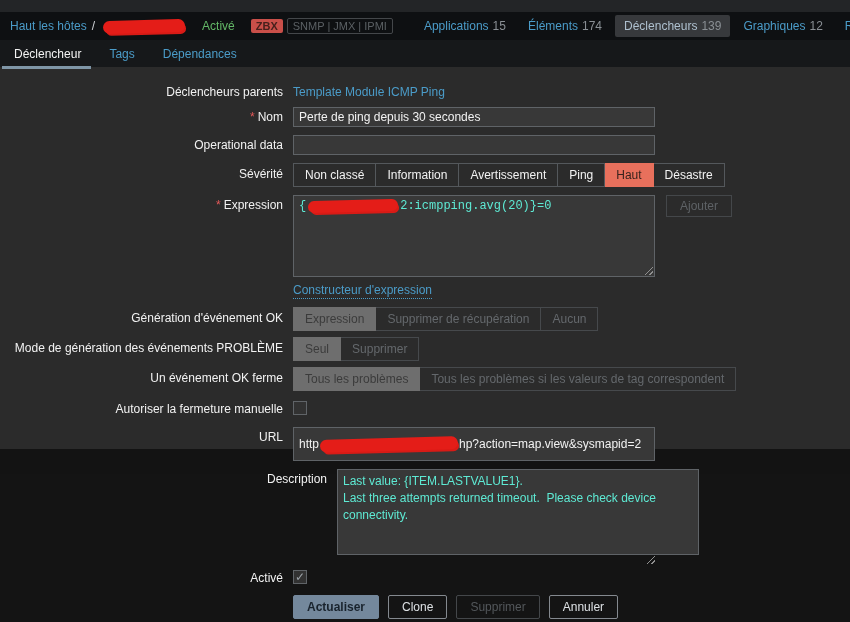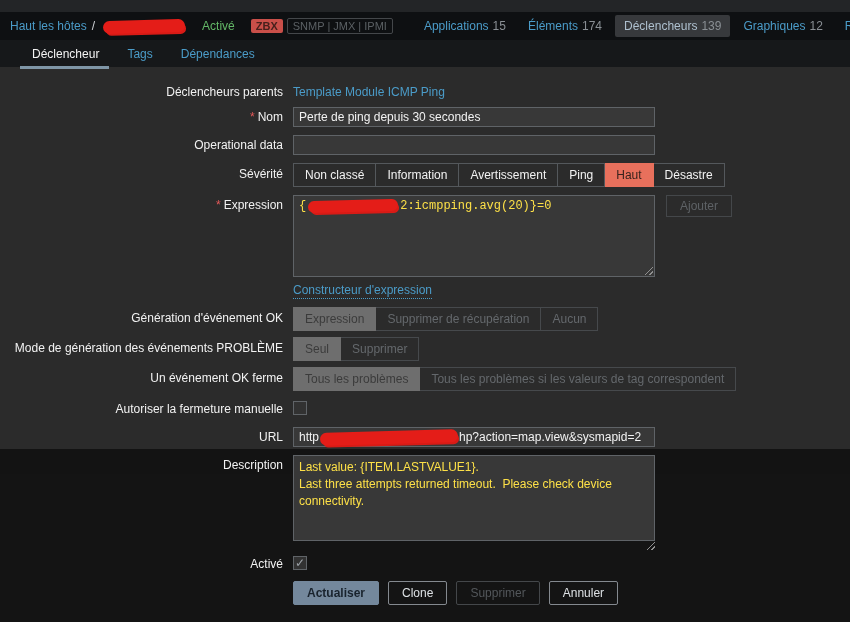--- a/index.html
+++ b/index.html
@@ -34,45 +34,45 @@
   .badge-others {
     border:1px solid #44474a; color:#5b6064;
     padding:1px 5px; border-radius:2px; font-size:11px;
   }
   .nav-items { display:flex; align-items:center; margin-left:22px; gap:4px; }
   .nav-item { padding:4px 9px; border-radius:2px; }
   .nav-item .nav-count { color:#8a8f94; margin-left:4px; }
   .nav-item.active { background:#37393c; }
   .nav-item.active .nav-label { color:#aec0cf; }
   
-  .tabbar { height:27px; background:#16181a; display:flex; padding:0 18px;text-align:center; }
+  .tabbar { height:27px; background:#16181a; display:flex; padding:0 0;text-align:center; }
   .tab { padding:7px 14px 0 14px; position:relative; color:#4b9cc9; }
   .tab.active { color:#f4f4f4; }
   .tab.active::after {
     content:""; position:absolute; left:2px; right:4px; bottom:-2px;
     height:3px; background:#7e95a6; z-index:2;
   }
   
   .form-area { background:#2b2b2b; height:382px; padding-top:17px; }
   .row { display:flex; align-items:flex-start; margin-bottom:8px; }
   .lbl { width:283px; flex:none; text-align:right; margin-right:10px; padding-top:3px; color:#f2f2f2; }
   .lbl.mid { padding-top:4px; }
   .req { color:#e45959; margin-right:3px; }
   .input {
     background:#383838; border:1px solid #5f6367; color:#f2f2f2;
     height:20px; padding:2px 5px; font:12px "Liberation Sans", sans-serif;
   }
   .w-std { width:362px; }
   .fake-field {
     position:relative; background:#383838; border:1px solid #5f6367;
-    color:#f2f2f2; padding:2px 5px; display:flex; align-items:center;
+    color:#f2f2f2; padding:16px 5px; display:flex; align-items:center;
   }
   .fake-area {
     position:relative; background:#383838; border:1px solid #5f6367;
-    color:#fde047; padding:3px 5px;
+    color:#5eead4; padding:3px 5px;
   }
   .expr-area { width:362px; height:82px; font:12px "Liberation Mono", monospace; }
   .desc-area { width:362px; height:86px; white-space:pre-wrap; line-height:1.4; }
   .resize-corner {
     position:absolute; right:1px; bottom:1px; width:11px; height:11px;
     background:repeating-linear-gradient(-45deg, transparent 0 2px, #909090 2px 3px);
     clip-path:polygon(100% 0, 100% 100%, 0 100%);
   }
   .scribble.expr-redact { width:90px; height:12px; vertical-align:middle; margin:0 2px; }
   .scribble.url-redact { width:138px; height:13px; margin:0 1px; flex:none; }
@@ -227,21 +227,21 @@
 
   <div class="row">
     <span class="lbl">URL</span>
     <div class="fake-field w-std" style="height:20px;">
       <span>http</span>
         <span class="scribble url-redact"></span>
         <span>hp?action=map.view&amp;sysmapid=2</span>
     </div>
   </div>
 
-  <div class="row" style="margin-bottom:13px;">
+  <div class="row" style="margin-bottom:13px;margin-left:44px;">
     <span class="lbl">Description</span>
     <div class="fake-area desc-area">Last value: {ITEM.LASTVALUE1}.
 Last three attempts returned timeout.  Please check device connectivity.</div>
   </div>
   <div style="position:relative; height:0;">
     <span class="resize-corner" style="position:absolute; left:644px; top:-15px;"></span>
   </div>
 
   <div class="row" style="margin-bottom:10px;">
     <span class="lbl">Activé</span>

